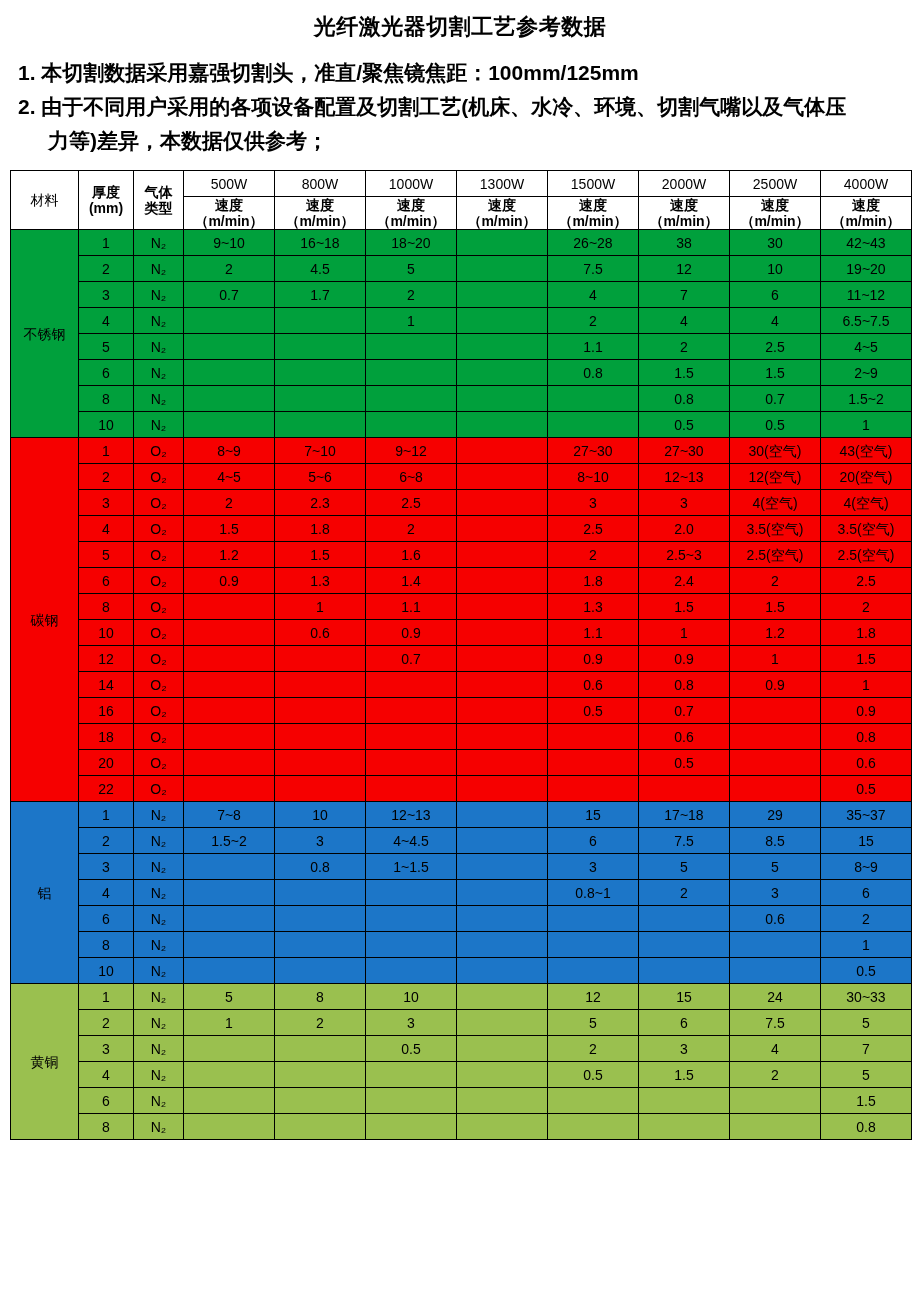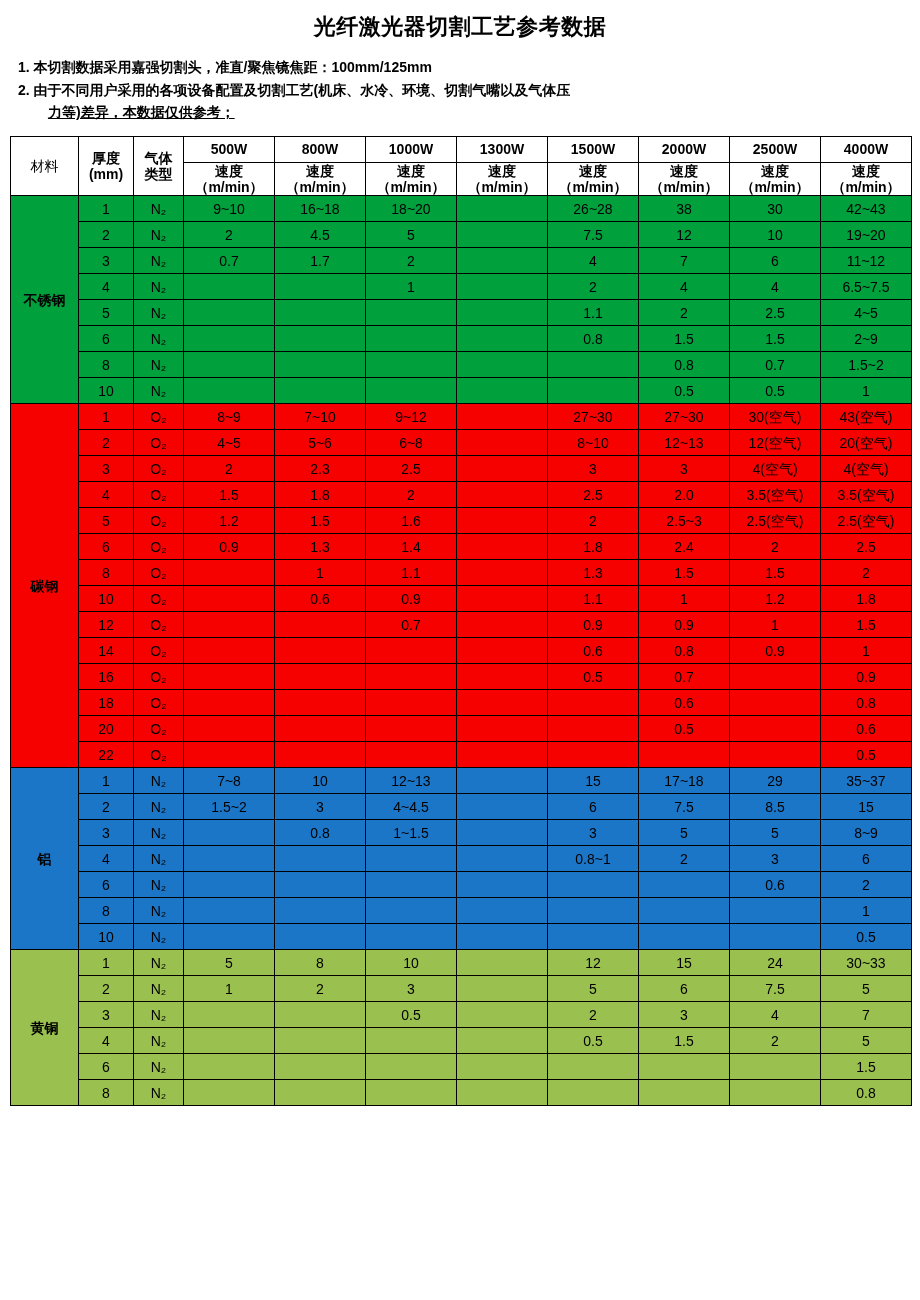--- a/index.html
+++ b/index.html
@@ -22,32 +22,31 @@
     padding: 0 10px;
   }
   .doc-title {
     text-align: center;
     font-size: 22px;
     font-weight: bold;
     letter-spacing: 0.5px;
     margin: 12px 0 14px 0;
   }
   .notes {
-    font-size: 14px;
+    font-size: 21px;
     font-weight: bold;
     line-height: 1.62;
     padding-left: 8px;
   }
   .note-line {
     display: block;
     white-space: nowrap;
   }
   .note-indent {
     padding-left: 30px;
-    text-decoration: underline;
   }
   table.spec {
     border-collapse: collapse;
     width: 900px;
     margin-top: 12px;
     table-layout: fixed;
   }
   table.spec th, table.spec td {
     border: 1px solid #000000;
     text-align: center;
@@ -57,38 +56,38 @@
     height: 25px;
     line-height: 1.15;
     overflow: hidden;
   }
   thead th {
     font-weight: normal;
     background: #ffffff;
   }
   .hdr-power {
     font-size: 15px;
-    font-weight: bold;
+    font-weight: normal;
     height: 26px;
     margin-top: 43px;
   }
   .hdr-unit {
     font-size: 14px;
     font-weight: bold;
     height: 45px;
   }
   .hdr-unit .l1 { display:block; }
   .hdr-unit .l2 { display:block; }
   .col-mat   { width: 68px; }
   .col-thk   { width: 55px; }
   .col-gas   { width: 50px; }
   .col-data  { width: 91px; }
   .mat-cell {
     font-size: 16px;
-    font-weight: bold;
+    font-weight: normal;
     width: 68px;
   }
   .r-ss  { background: #00a03c; }
   .r-cs  { background: #f60000; }
   .r-al  { background: #1c76c8; }
   .r-br  { background: #9ac04f; }
   .gas { letter-spacing: 0; }
 </style>
 </head>
 <body>

